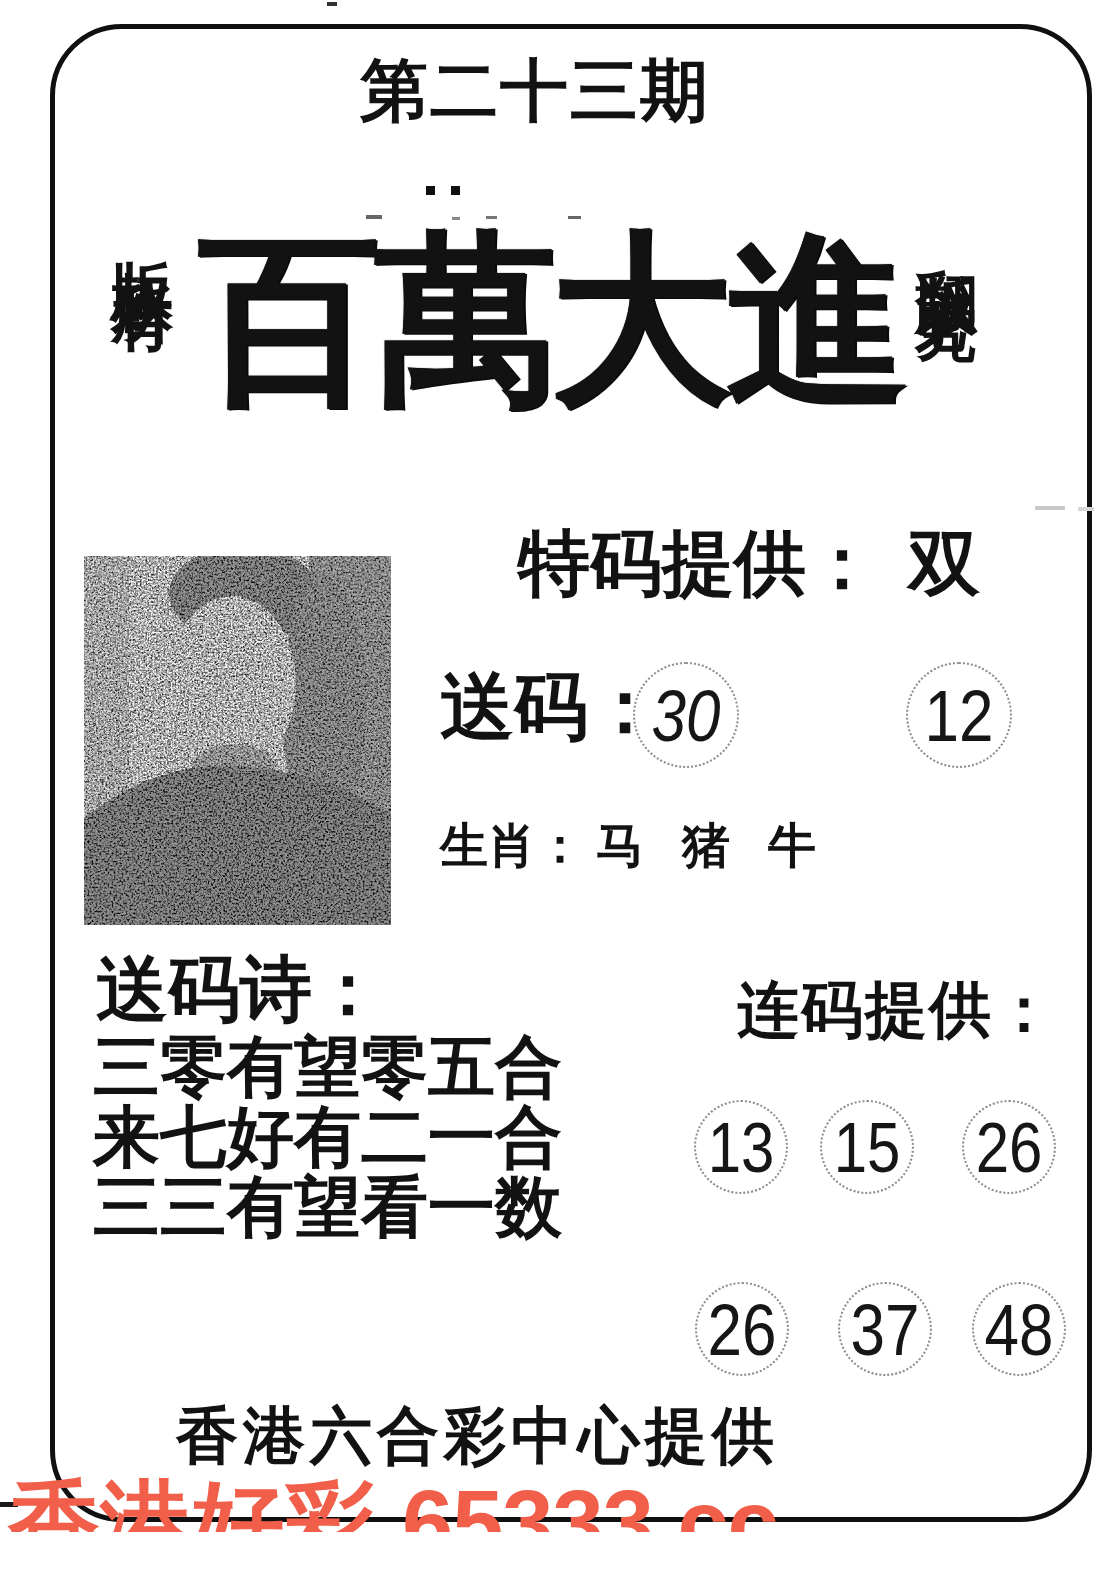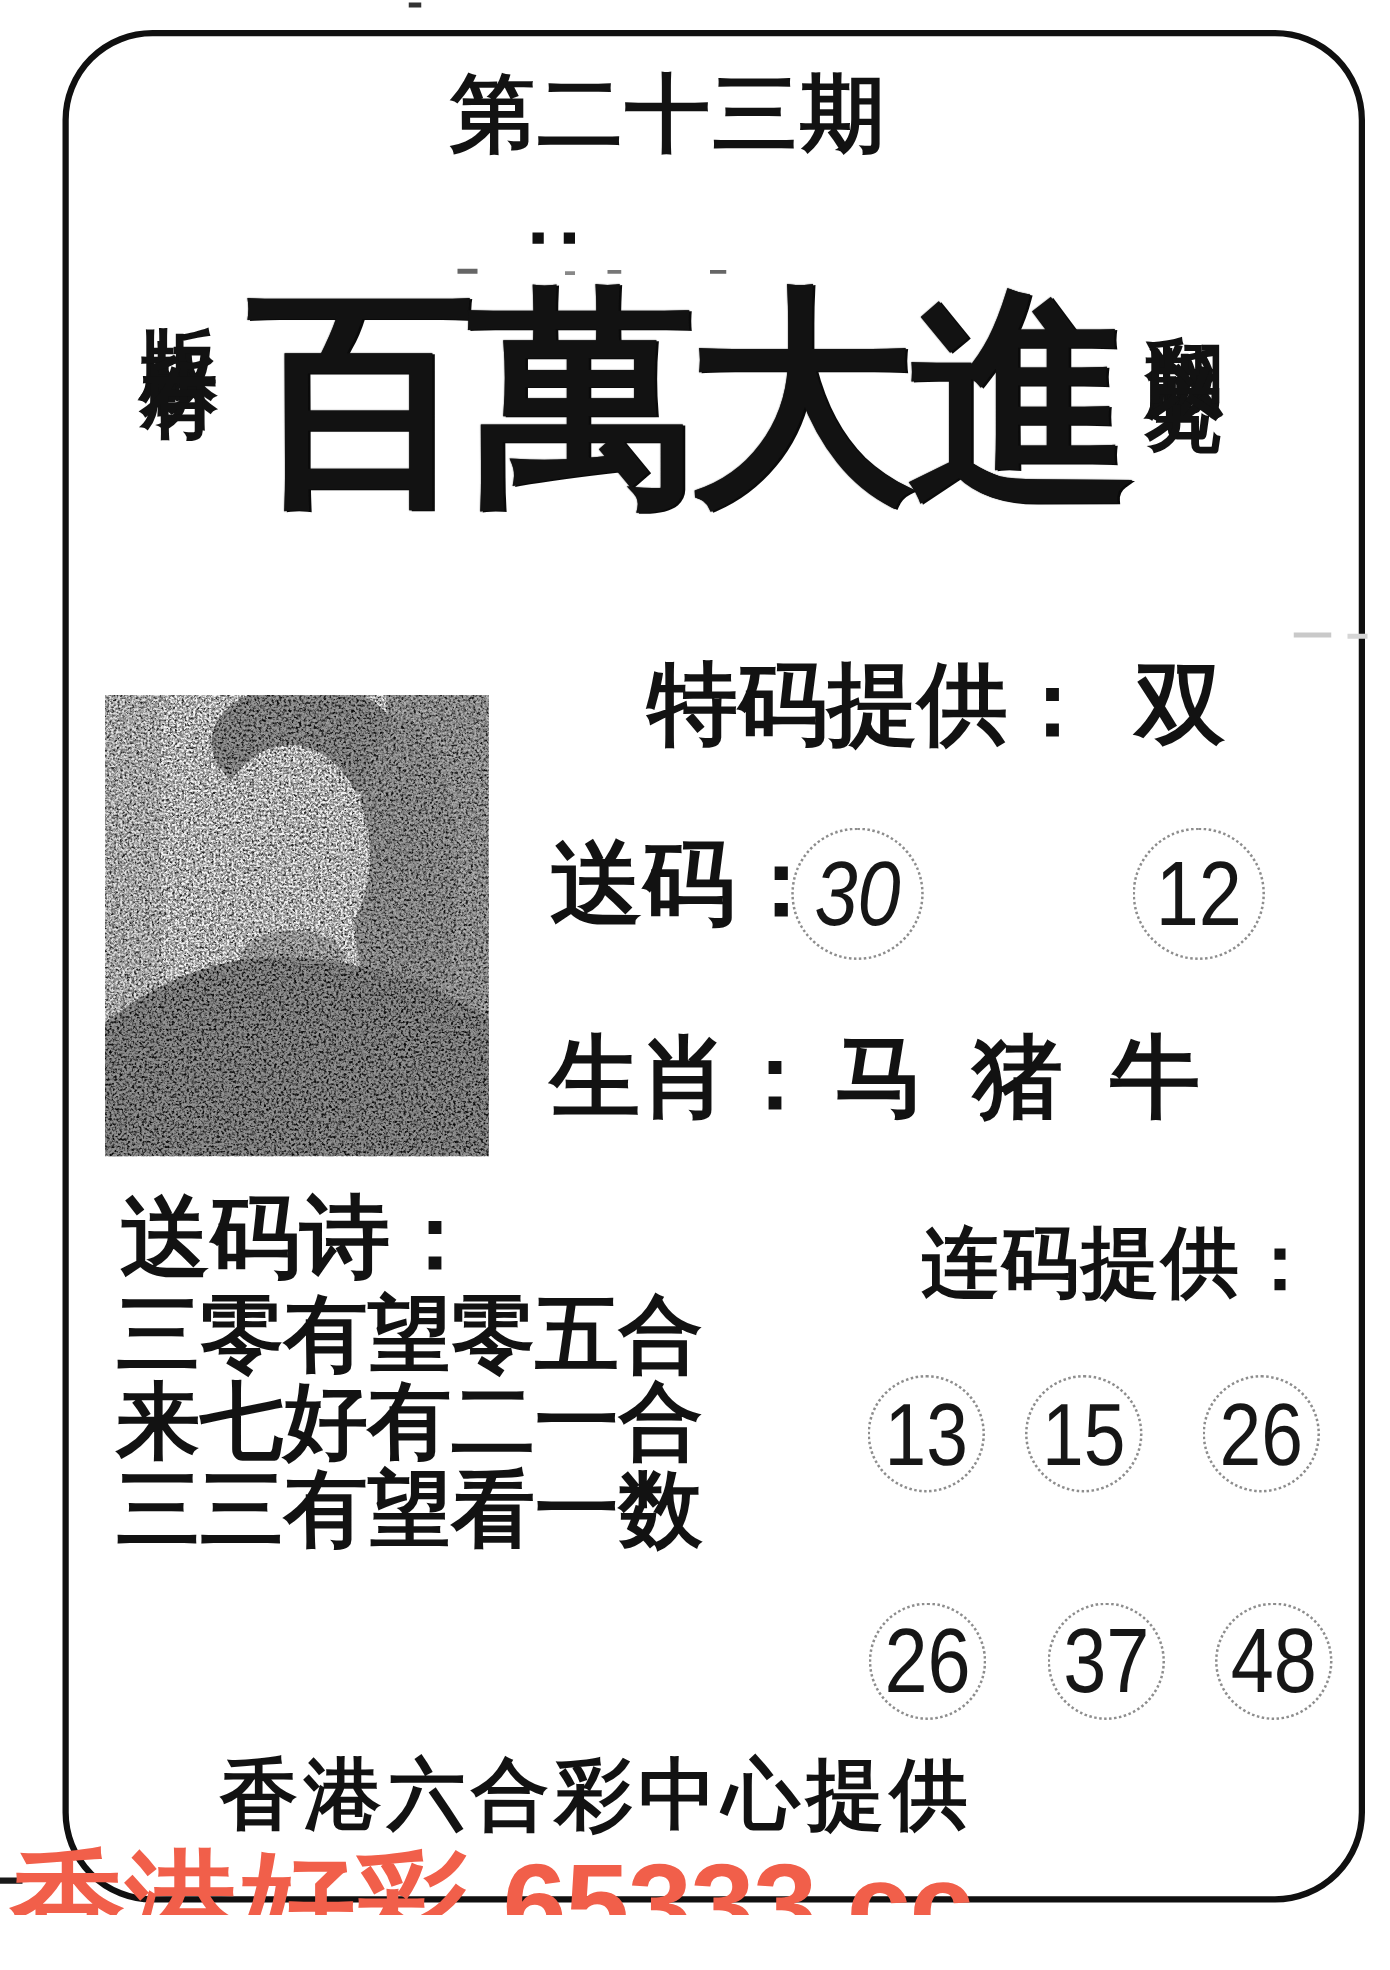--- a/index.html
+++ b/index.html
@@ -42,21 +42,21 @@
   .special .val{margin-left:30px;}
   .photo{
     position:absolute;left:84px;top:556px;width:307px;height:369px;
   }
   .send-label{
     position:absolute;left:440px;top:658px;
     font-size:74px;font-weight:700;white-space:nowrap;
   }
   .zodiac{
     position:absolute;left:440px;top:814px;
-    font-size:72px;font-weight:700;white-space:nowrap;
+    font-size:48px;font-weight:700;white-space:nowrap;
   }
   .zodiac .an1{margin-left:12px;}
   .zodiac .an2{margin-left:38px;}
   .zodiac .an3{margin-left:38px;}
   .poem-title{
     position:absolute;left:96px;top:942px;
     font-size:72px;font-weight:700;white-space:nowrap;
   }
   .poem-line{
     position:absolute;left:93px;

